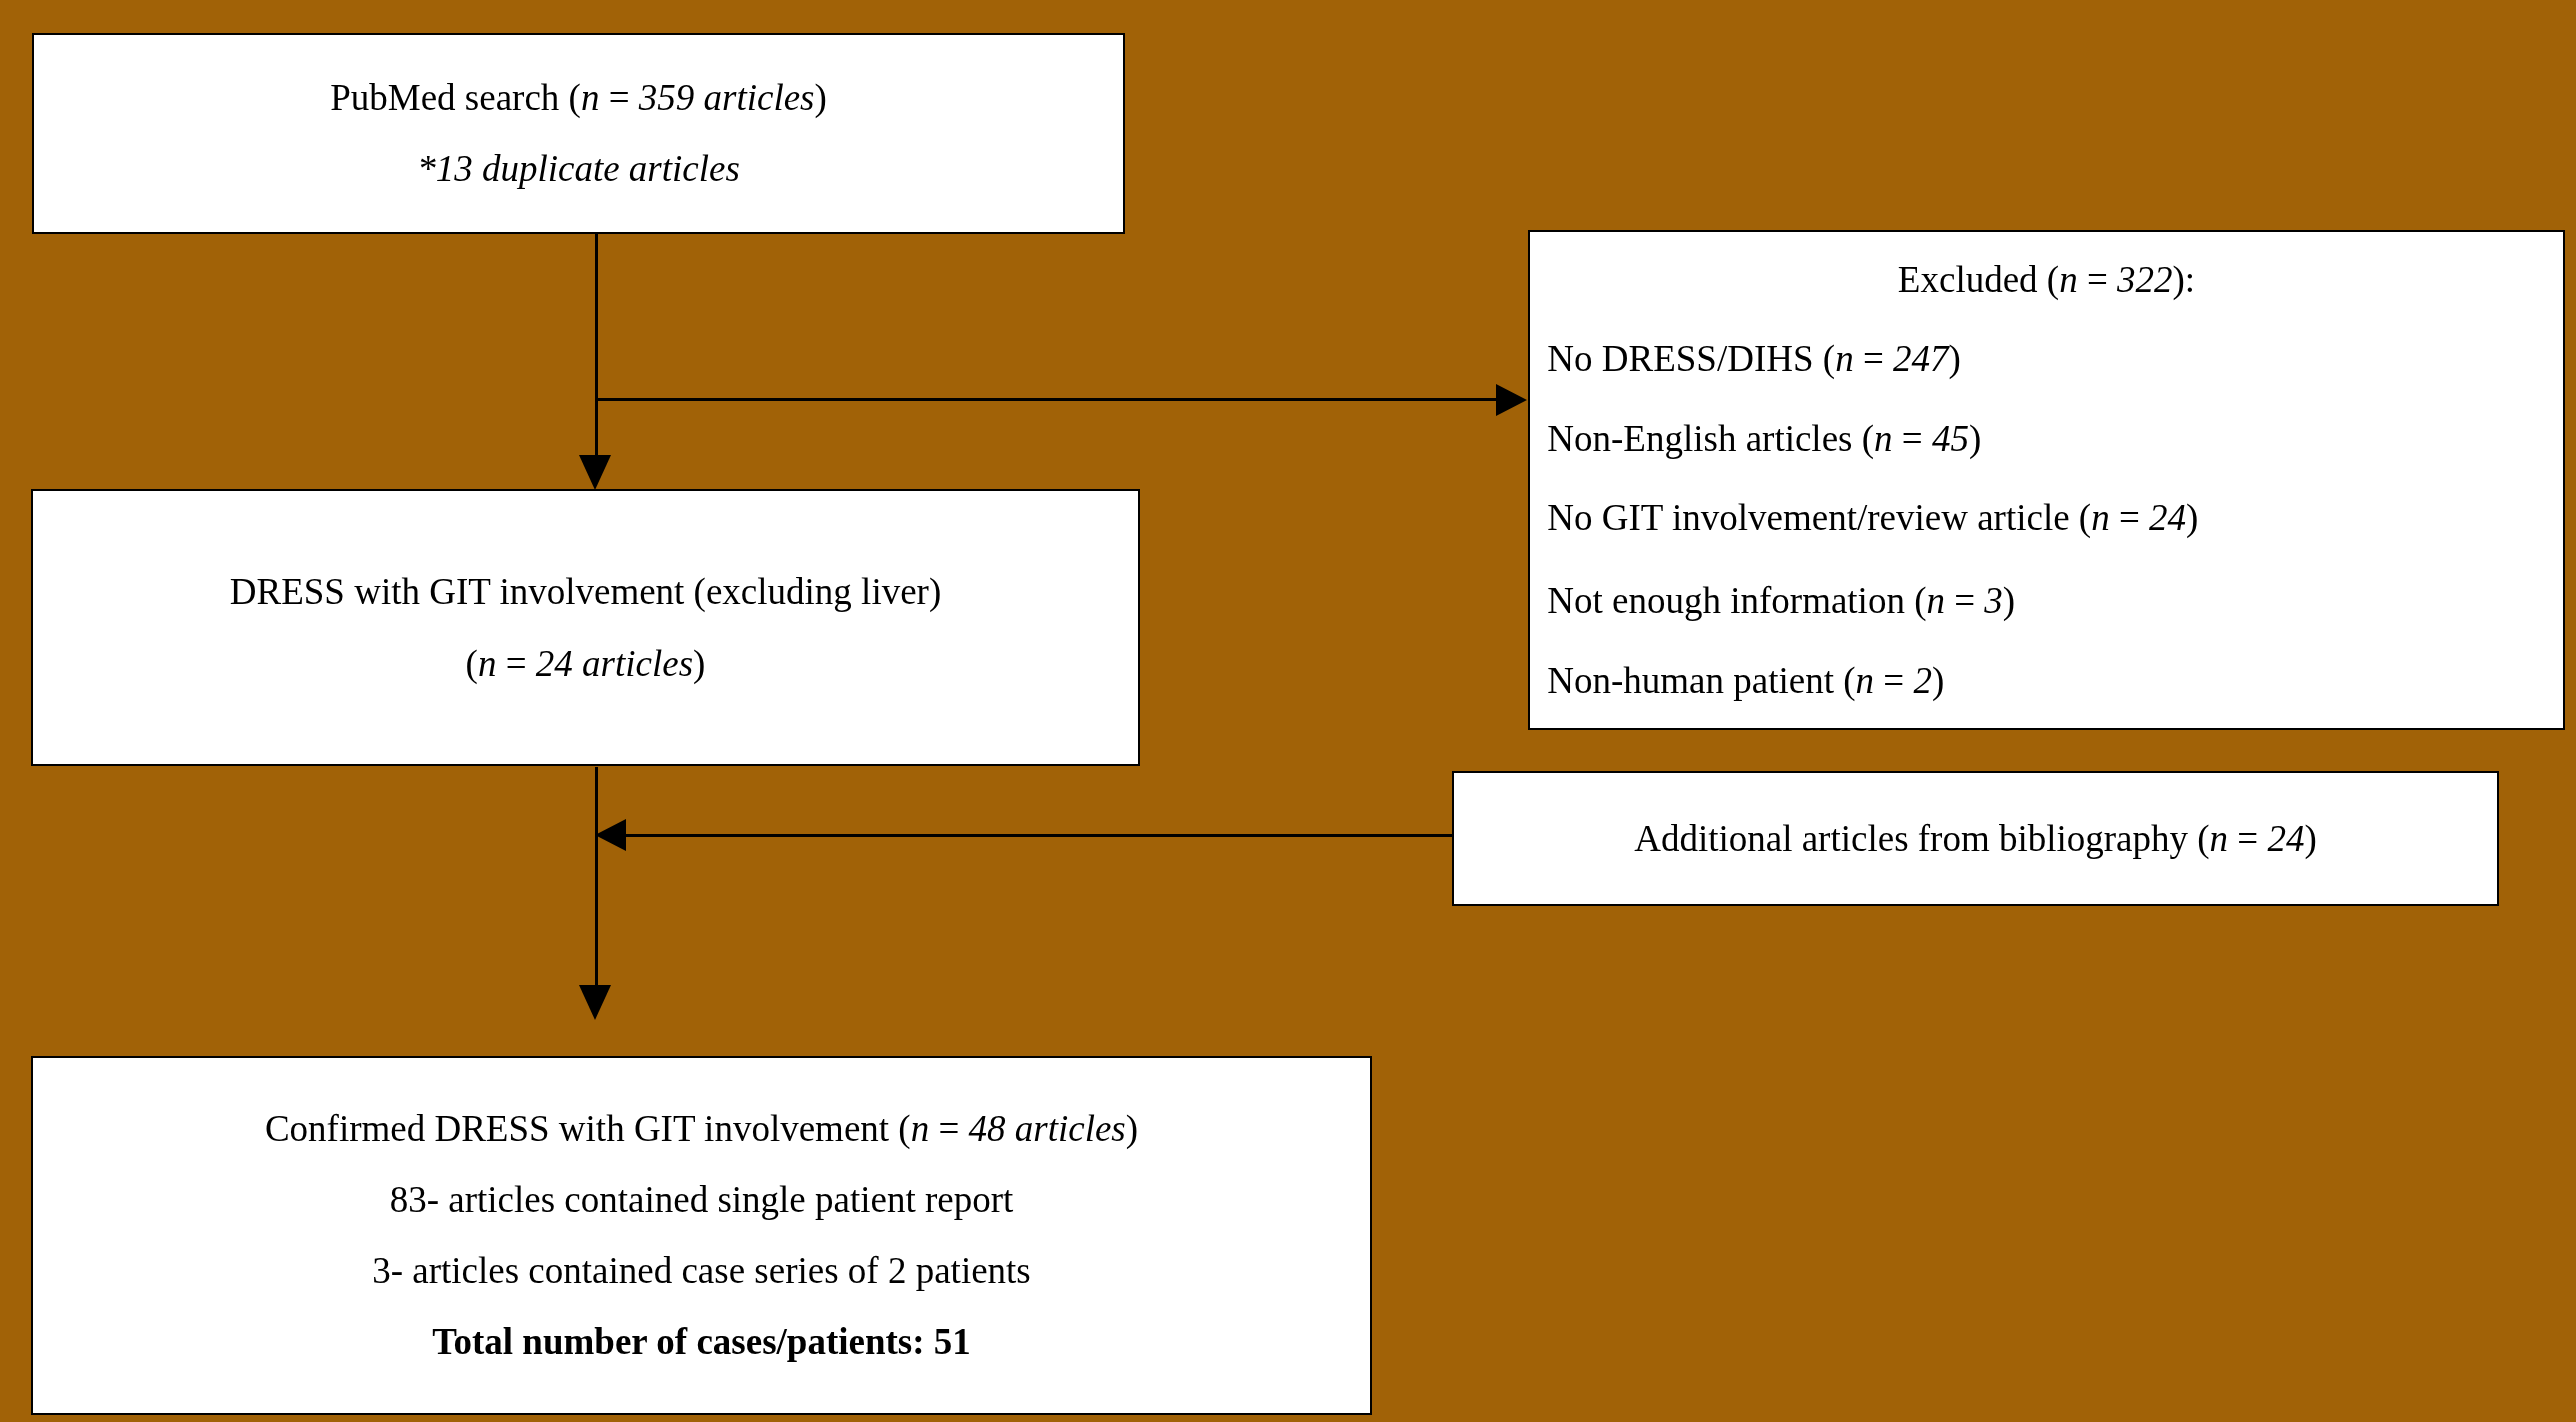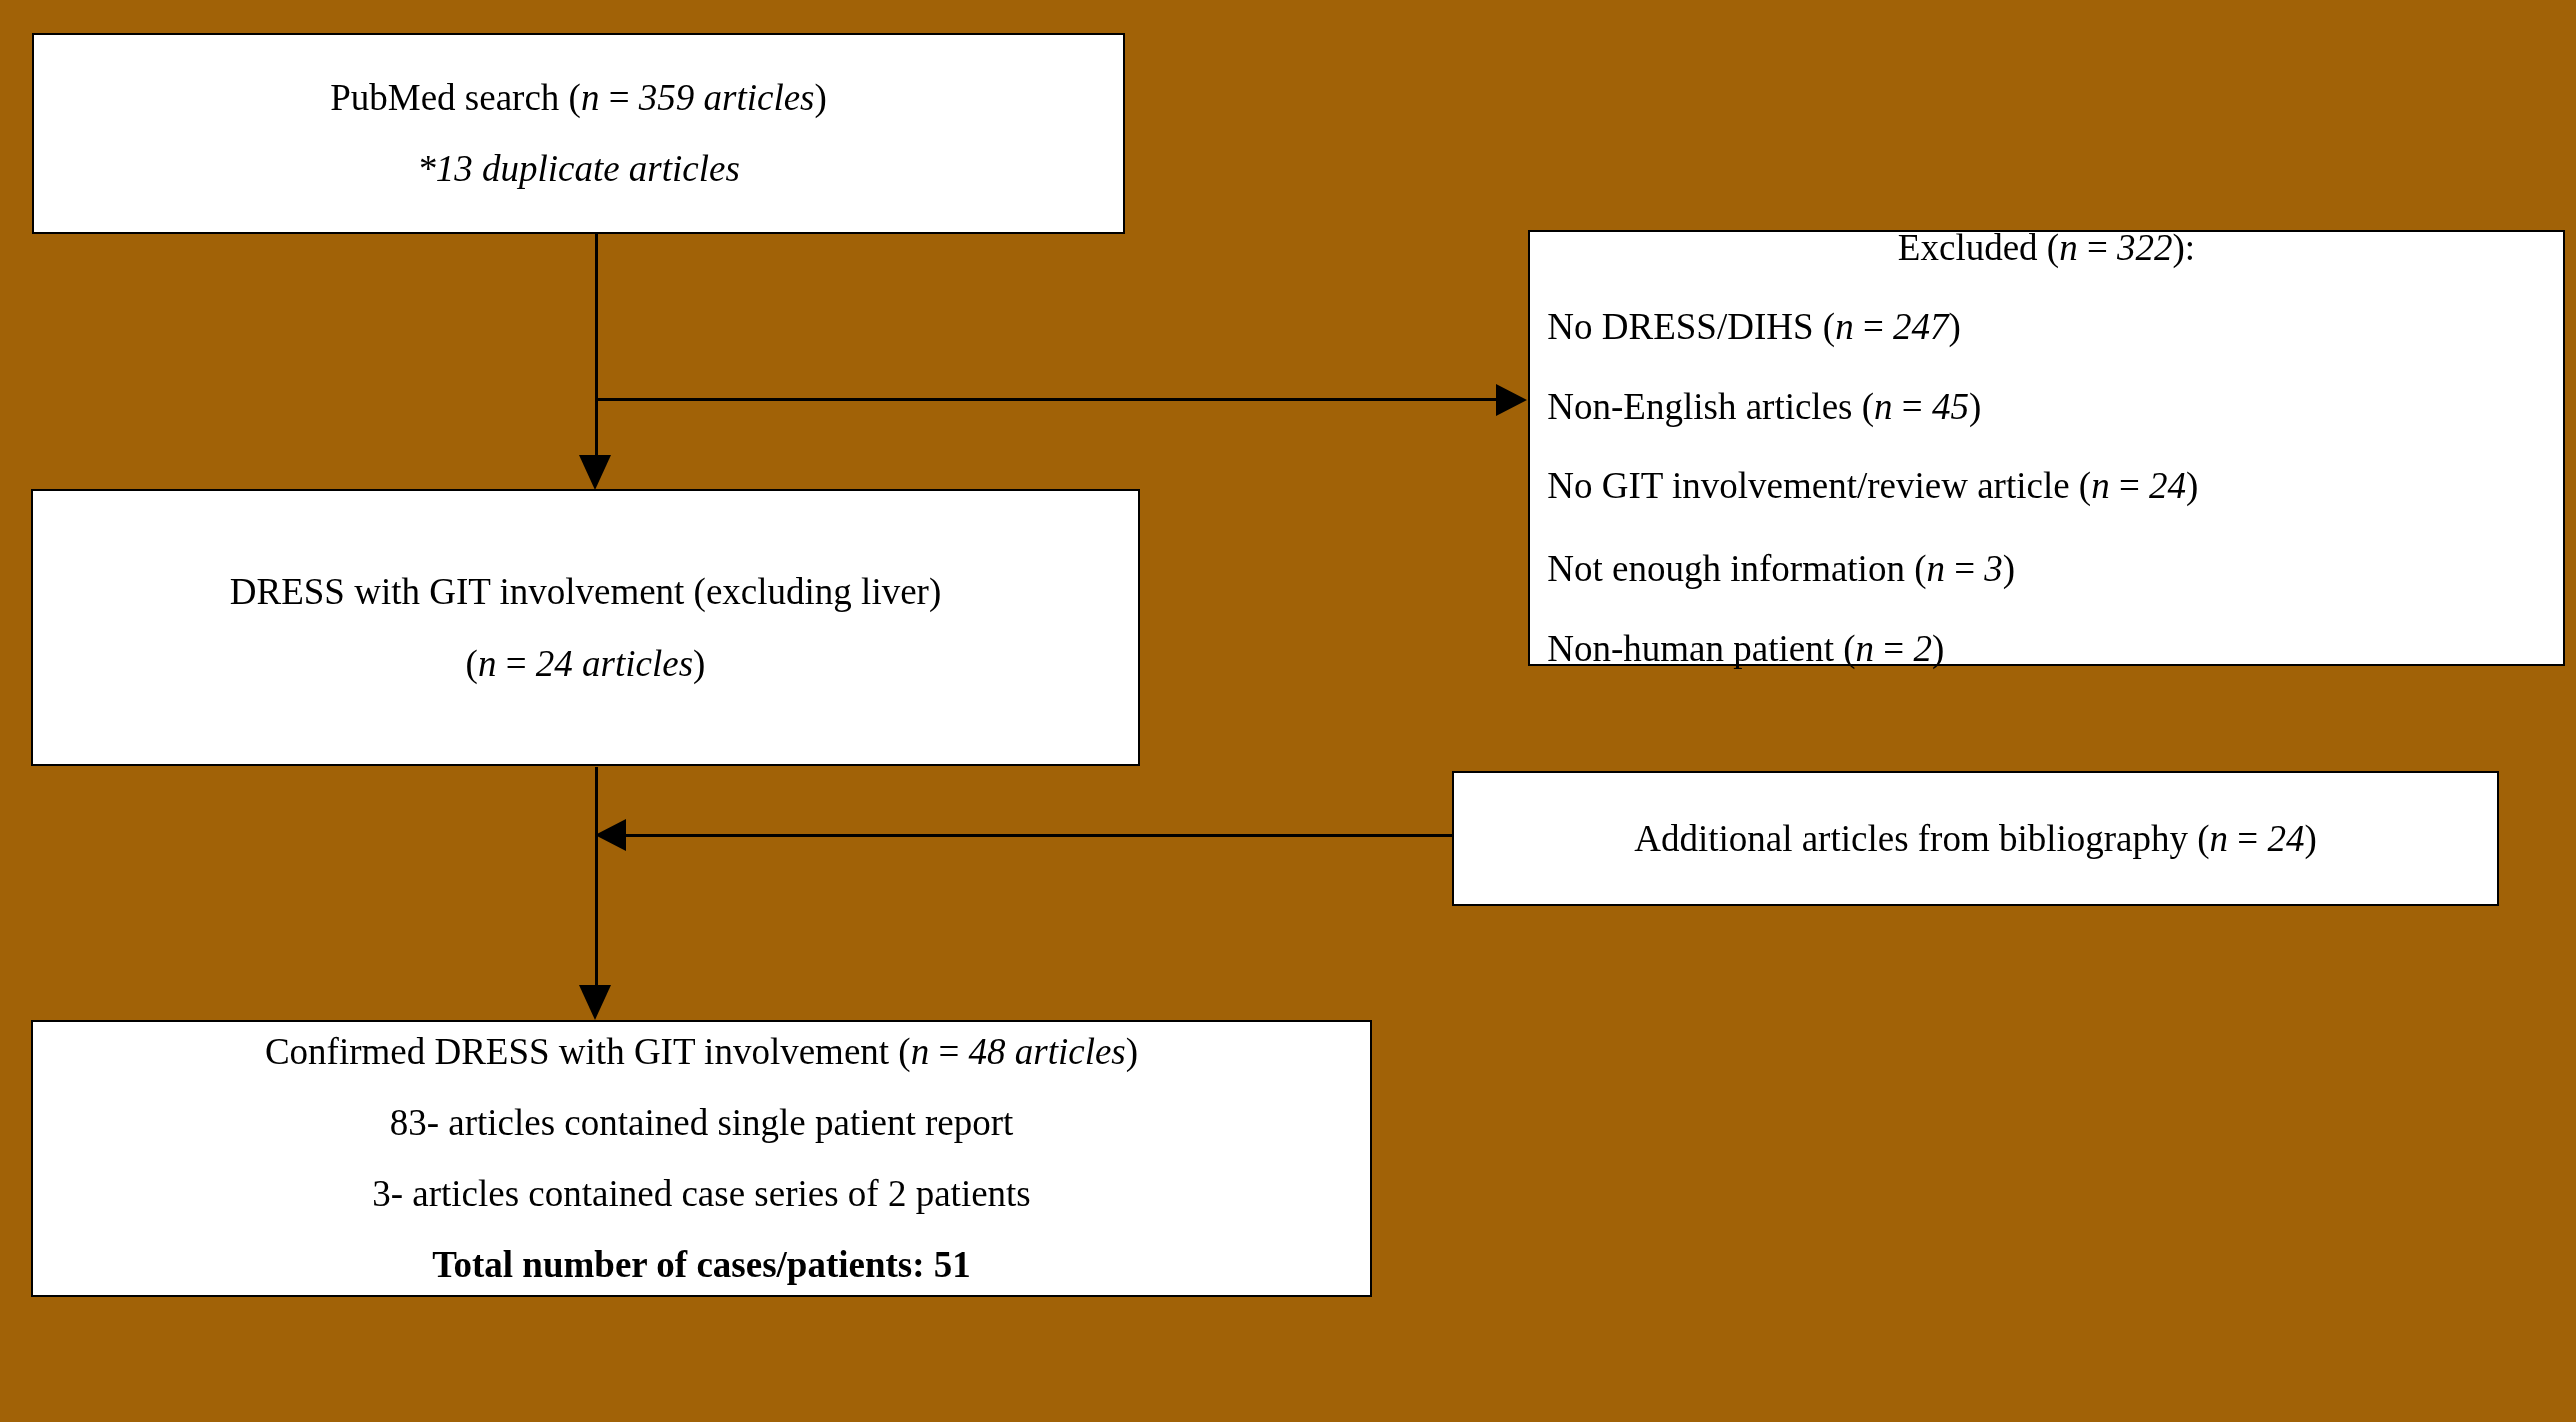--- a/index.html
+++ b/index.html
@@ -33,22 +33,22 @@
   }
   .ln-left {
     text-align: left;
   }
   .it { font-style: italic; }
   .bold { font-weight: bold; }
 
   
   #box-pubmed      { left: 32px;   top: 33px;   width: 1093px; height: 201px; }
   #box-dress       { left: 31px;   top: 489px;  width: 1109px; height: 277px; }
-  #box-confirmed   { left: 31px;   top: 1020px; width: 1341px; height: 277px; }
-  #box-excluded    { left: 1528px; top: 230px;  width: 1037px; height: 436px; }
+  #box-confirmed   { left: 31px;   top: 1056px; width: 1341px; height: 359px; }
+  #box-excluded    { left: 1528px; top: 230px;  width: 1037px; height: 500px; }
   #box-additional  { left: 1452px; top: 771px; width: 1047px; height: 135px; }
 
   
   .vline {
     position: absolute;
     width: 3.1px;
     background: #000000;
   }
   .hline {
     position: absolute;

